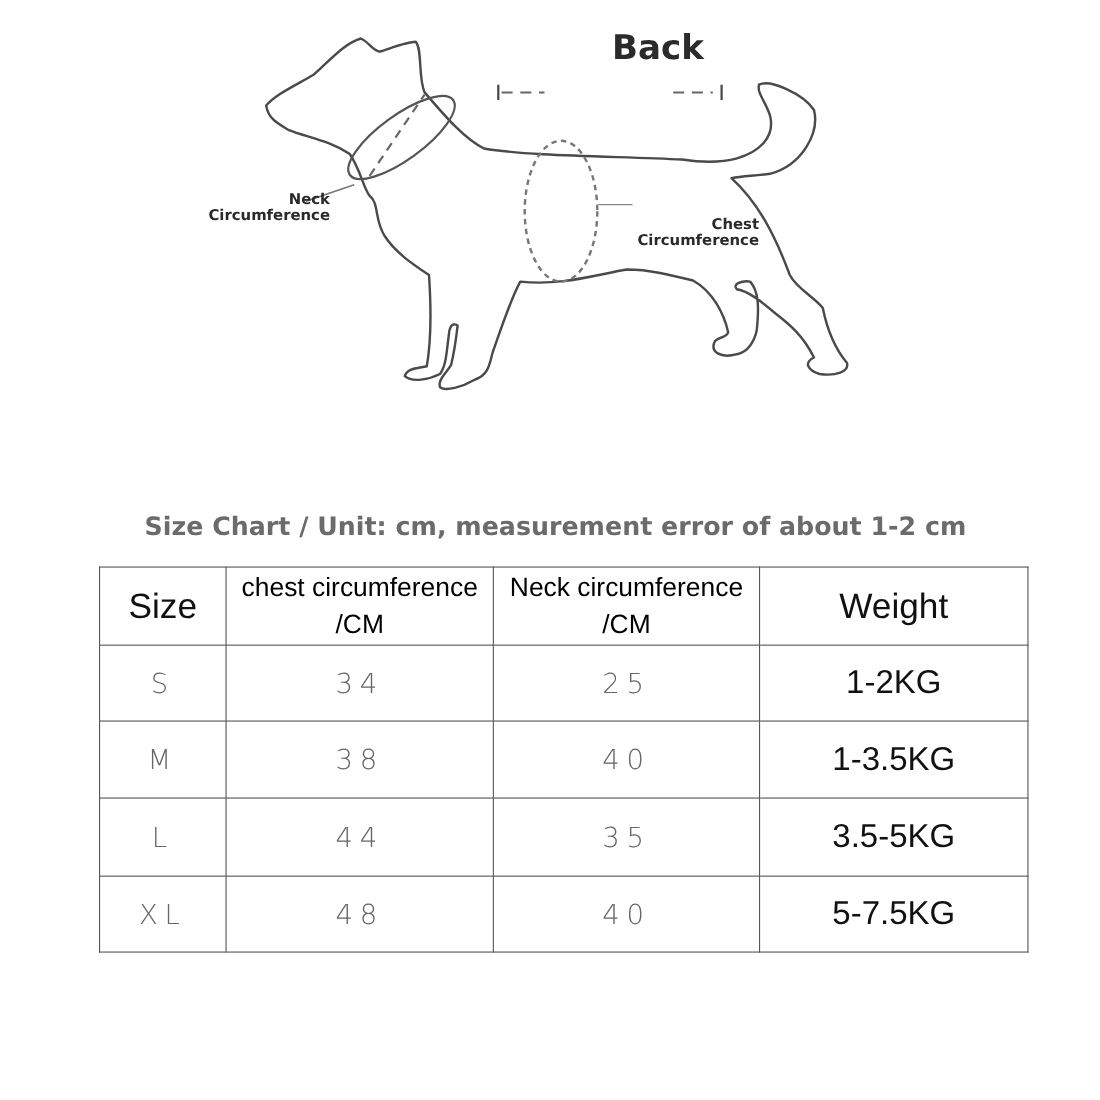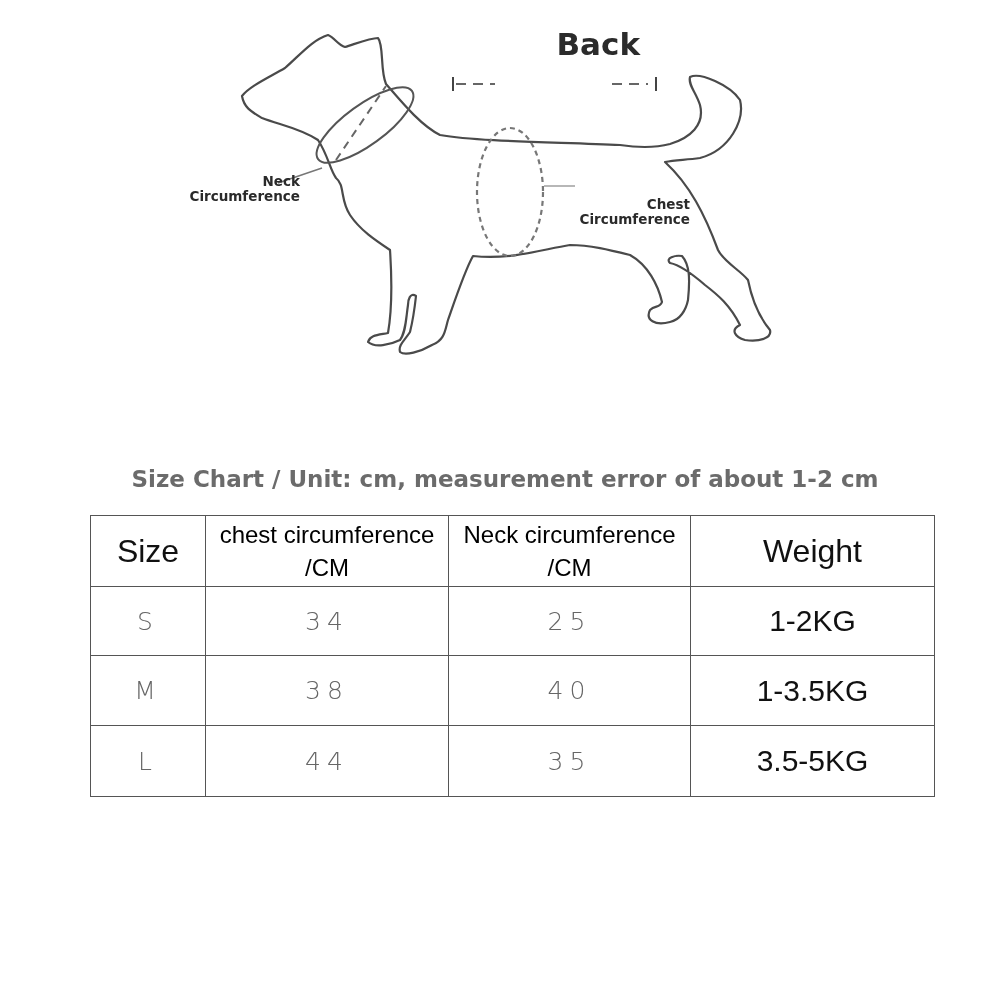--- a/index.html
+++ b/index.html
@@ -86,14 +86,20 @@
     <td class="cell-thin">38</td>
     <td class="cell-thin">40</td>
     <td class="cell-weight">1-3.5KG</td>
   </tr>
   <tr style="height:71px">
     <td class="cell-thin">L</td>
     <td class="cell-thin">44</td>
     <td class="cell-thin">35</td>
     <td class="cell-weight">3.5-5KG</td>
   </tr>
+  <tr style="height:69px">
+    <td class="cell-thin">XL</td>
+    <td class="cell-thin">48</td>
+    <td class="cell-thin">40</td>
+    <td class="cell-weight">5-7.5KG</td>
+  </tr>
 </tbody>
   </table>
 
 </body></html>

